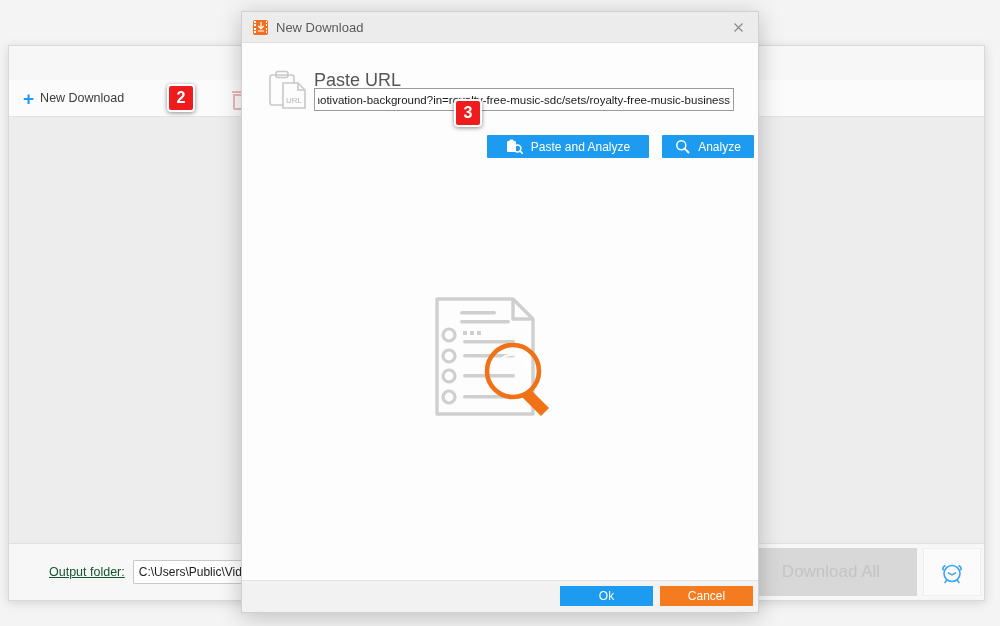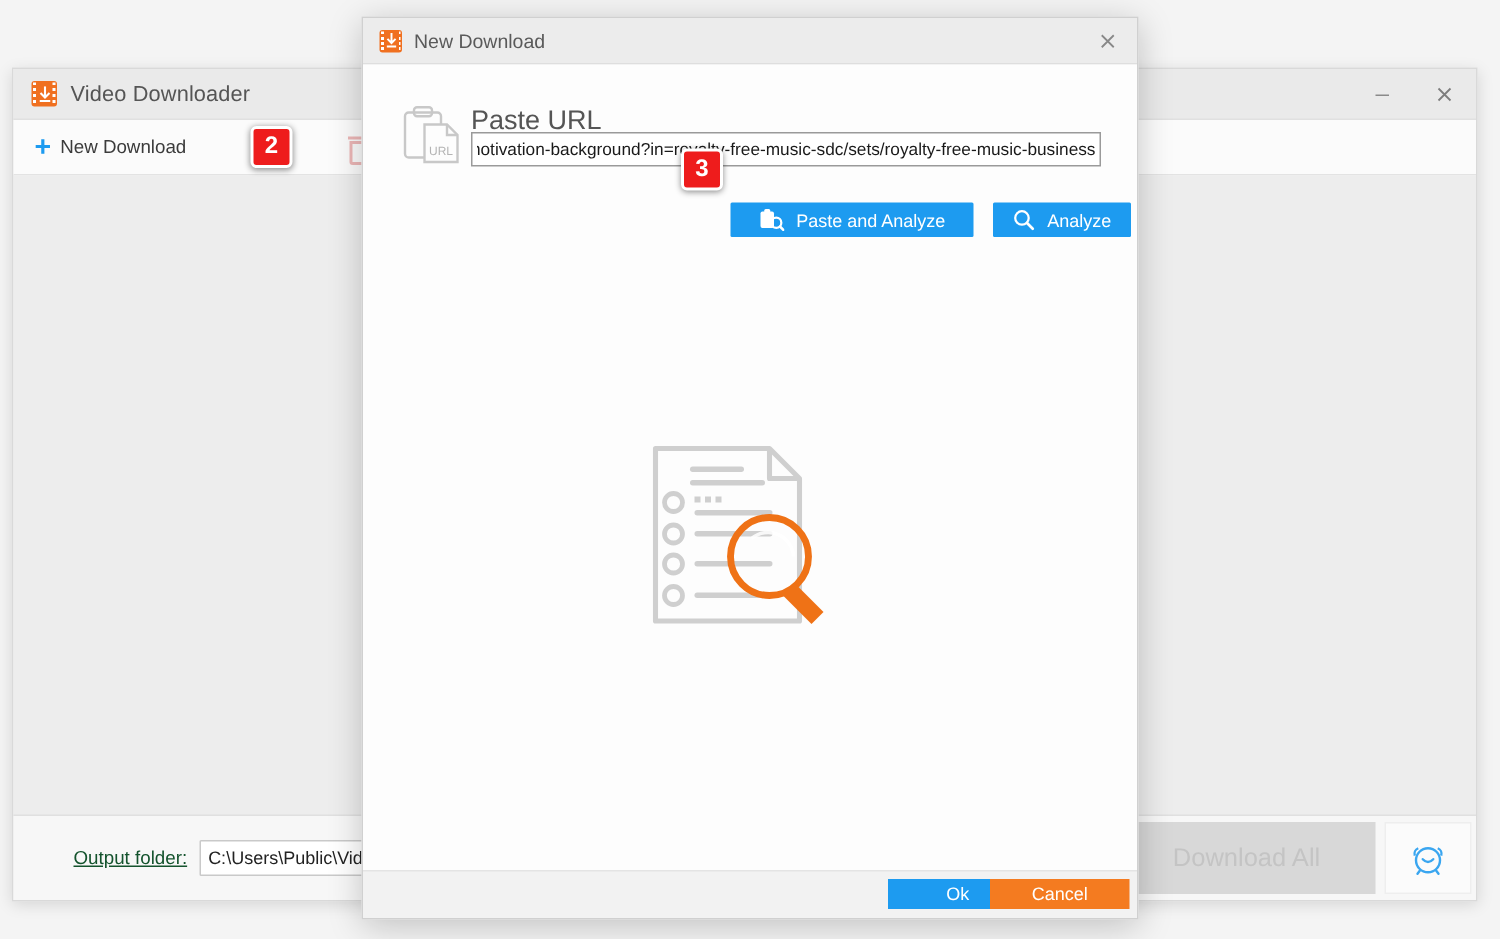--- a/index.html
+++ b/index.html
@@ -235,21 +235,21 @@
     width: 100%; height: 32px;
     background: #f2f2f2;
     border-top: 1px solid #e4e4e4;
   }
   .footer-btn {
     position: absolute; top: 5px;
     height: 20px;
     font-size: 12px; color: #fff;
     display: flex; align-items: center; justify-content: center;
   }
-  #ok-btn { left: 318px; width: 93px; background: #1d9bf0; margin-left: 32px; }
+  #ok-btn { left: 318px; width: 93px; background: #1d9bf0; }
   #cancel-btn { left: 418px; width: 93px; background: #f47b20; }
 
   
   .step-badge {
     position: absolute;
     width: 28px; height: 28px;
     background: #ee1c1c;
     border: 2px solid #fff;
     border-radius: 4px;
     box-shadow: 0 1px 4px rgba(0,0,0,0.45);
@@ -259,42 +259,20 @@
     z-index: 100;
   }
   #badge-2 { left: 167px; top: 84px; }
   #badge-3 { left: 454px; top: 99px; }
 </style>
 </head>
 <body>
 
 <div id="main-window">
 
-  <div id="main-titlebar">
-    <span class="mw-icon">
-      <svg class="mw-arrow" viewBox="0 0 9 11">
-        <path d="M4.5 0 L4.5 7 M1.5 4.5 L4.5 7.5 L7.5 4.5" stroke="#fff" stroke-width="1.4" fill="none"></path>
-        <path d="M1 9.8 L8 9.8" stroke="#fff" stroke-width="1.3"></path>
-      </svg>
-    </span>
-    <span id="main-title-text">Video Downloader</span>
-
-    <div class="win-btns">
-      <div class="win-btn">
-        <svg width="13" height="13" viewBox="0 0 13 13">
-            <path d="M2 6.5 H11" stroke="#8a8a8a" stroke-width="1.1"></path>
-          </svg>
-      </div>
-      <div class="win-btn">
-        <svg width="14" height="14" viewBox="0 0 14 14">
-            <path d="M3 3 L11 11 M11 3 L3 11" stroke="#7d7d7d" stroke-width="1.2"></path>
-          </svg>
-      </div>
-    </div>
-  </div>
 
   <div id="main-toolbar">
     <div class="tb-item">
       <span class="tb-plus">+</span>
       <span>New Download</span>
     </div>
     <div class="tb-trash"></div>
   </div>
 
   <div id="main-content"></div>

